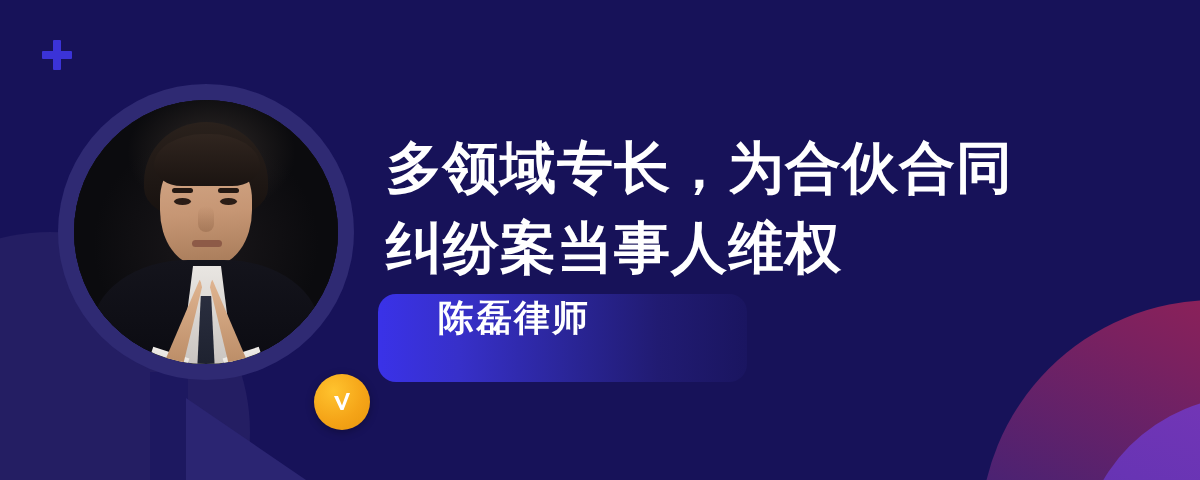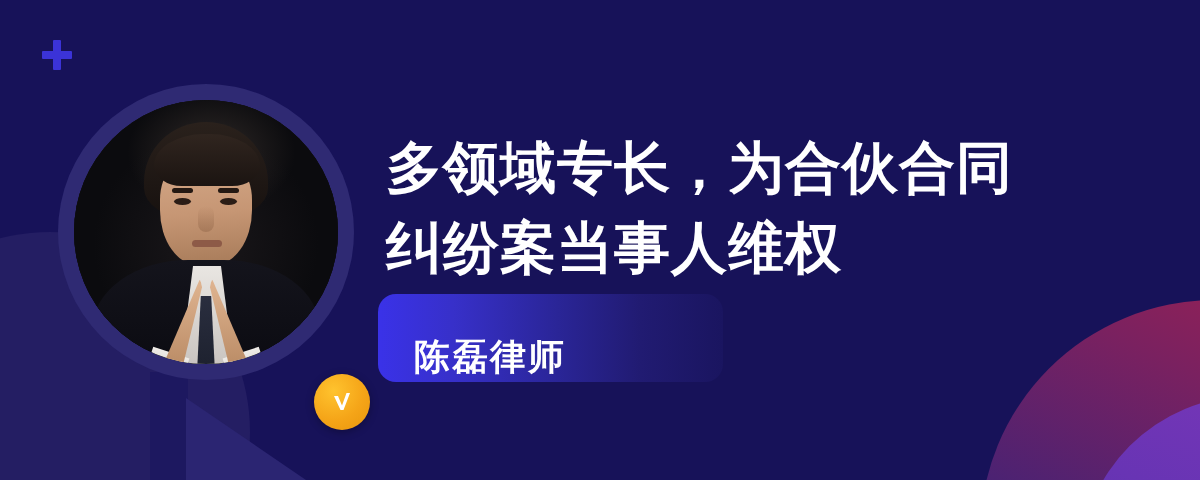--- a/index.html
+++ b/index.html
@@ -304,21 +304,22 @@
 
   .name-badge {
     position: absolute;
     left: 378px;
     top: 294px;
     width: 345px;
     height: 88px;
     border-radius: 18px;
     background: linear-gradient(90deg, #3a32e8 0%, #3730c9 22%, #2a2597 52%, #211b72 76%, #1a1560 100%);
     display: flex;
-    align-items: flex-end;
+    align-items: flex-start;
+    padding-left: 24px;
   }
   .name-badge-text {
     margin-left: 36px;
     color: #ffffff;
     font-size: 36px;
     font-weight: bold;
     letter-spacing: 2px;
   }
 </style>
 </head>

